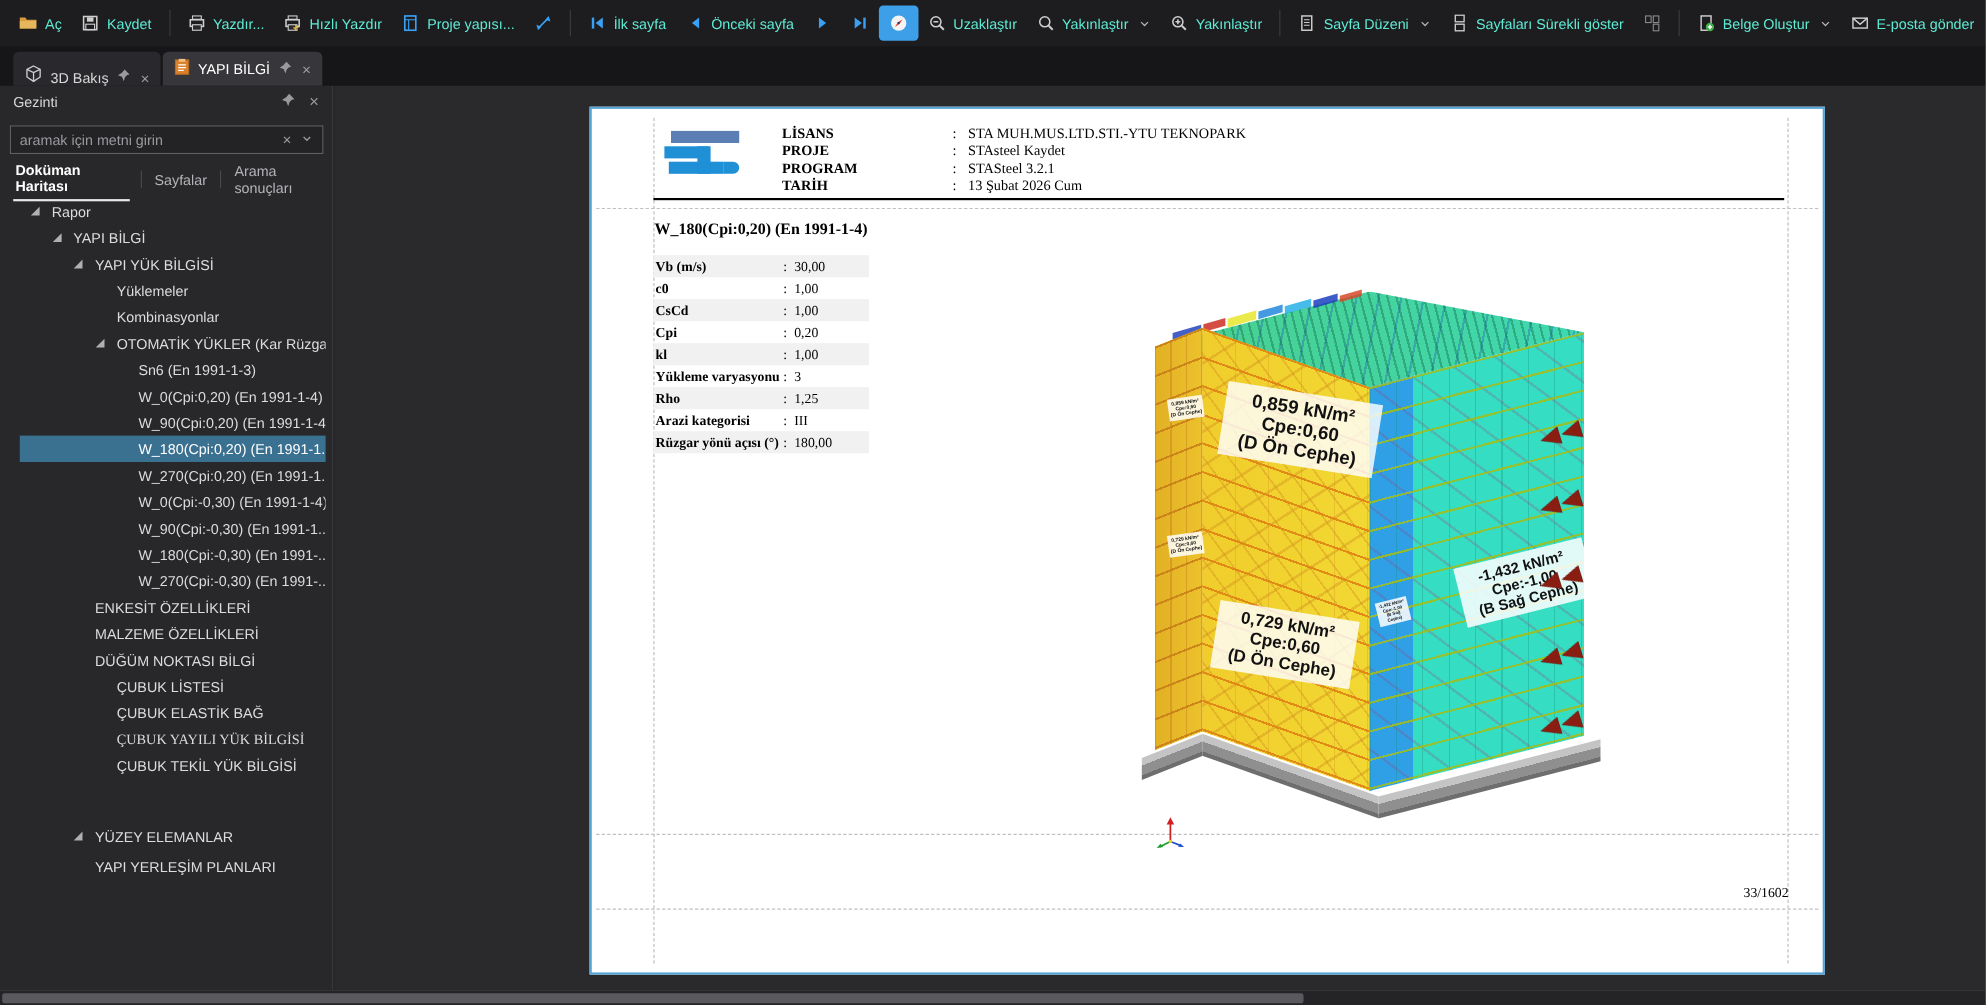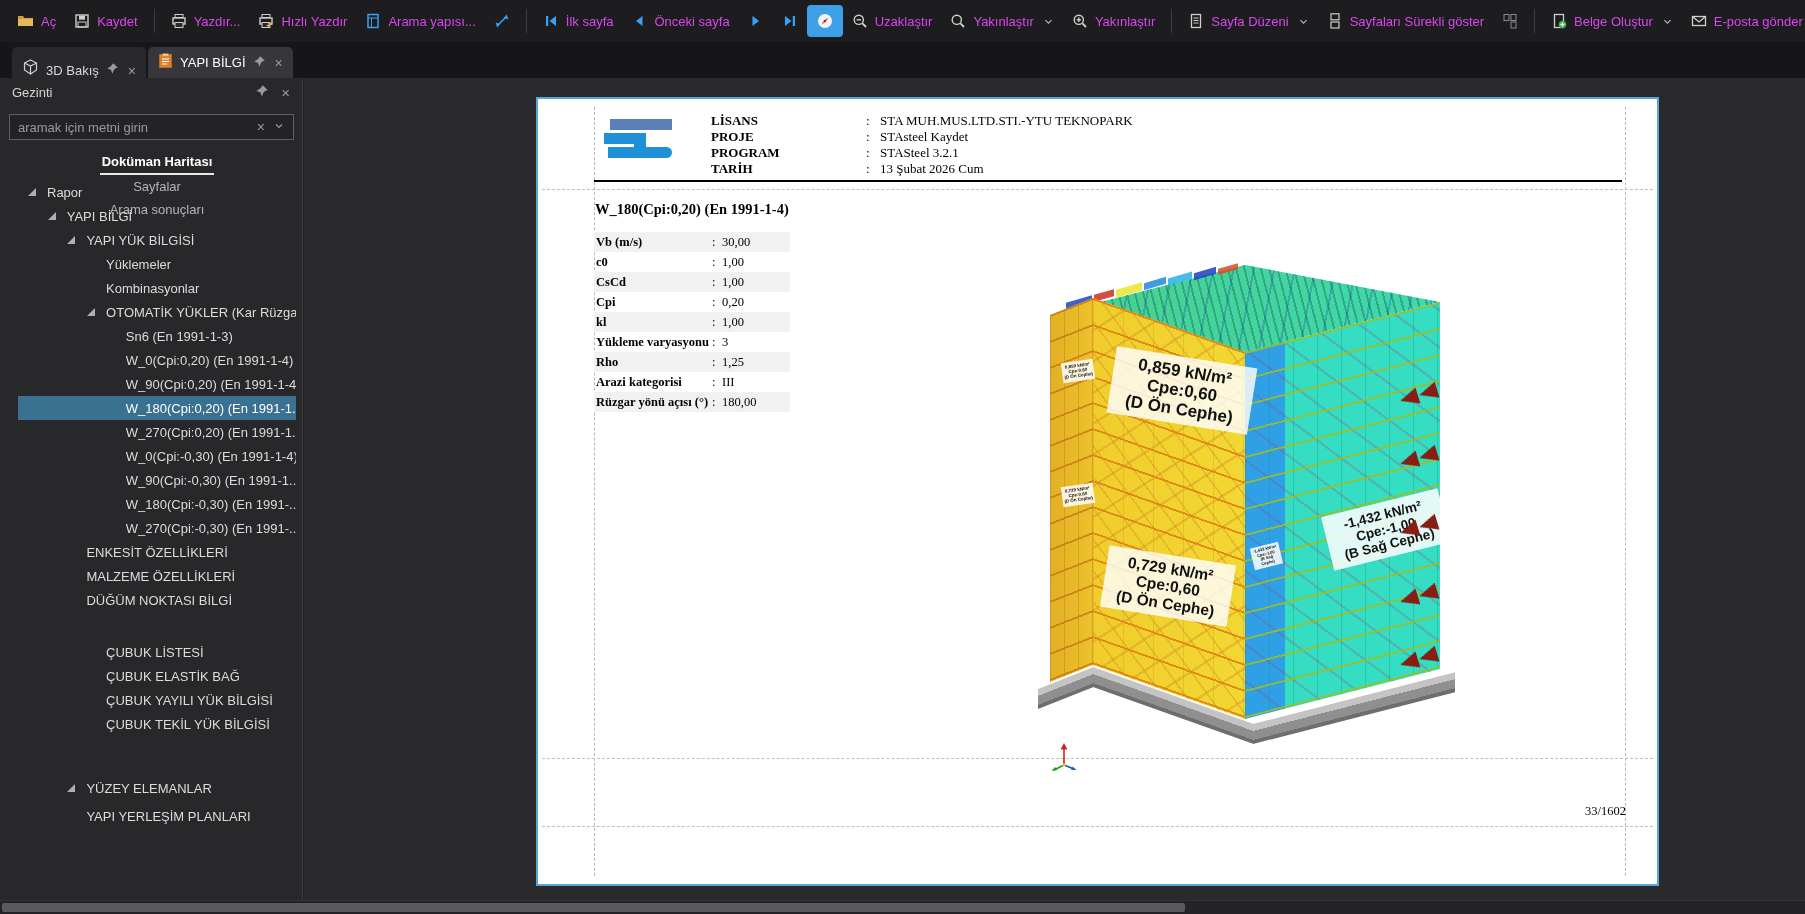--- a/index.html
+++ b/index.html
@@ -3,21 +3,21 @@
 <meta charset="utf-8">
 <style>
   html,body{margin:0;padding:0;background:#222;}
   body{width:1805px;height:914px;position:relative;overflow:hidden;
        font-family:"Liberation Sans","DejaVu Sans",sans-serif;color:#e2e2e2;
        -webkit-font-smoothing:antialiased;}
   
   #toolbar{position:absolute;left:0;top:0;width:1805px;height:42px;background:#1d1d1f;
            display:flex;align-items:center;padding-left:8px;box-sizing:border-box;white-space:nowrap;}
   .tb-btn{display:inline-flex;align-items:center;gap:7px;padding:0 9px;height:32px;border-radius:4px;
-          font-size:13px;color:#d946ef;cursor:default;flex:0 0 auto;}
+          font-size:13px;color:#5eead4;cursor:default;flex:0 0 auto;}
   .tb-btn svg{display:block;}
   .tb-btn.disabled{color:#79797c;}
   .tb-btn.active-btn{background:#3d9fe8;}
   .tb-sep{width:1px;height:24px;background:#3d3d40;margin:0 7px;flex:0 0 auto;}
   .tb-chevron{margin-left:2px;display:inline-flex;}
   
   #tabrow{position:absolute;left:0;top:42px;width:1805px;height:36px;background:#161618;}
   .doc-tab{position:absolute;top:5px;height:31px;border-radius:5px 5px 0 0;display:flex;align-items:center;
            gap:7px;padding:0 10px;font-size:13px;background:#29292d;color:#d8d8d8;}
   .doc-tab.active{background:#36363b;color:#fff;}
@@ -27,21 +27,21 @@
          border-right:1px solid #3c3c40;box-sizing:border-box;}
   #panel-header{position:absolute;left:0;top:0;width:100%;height:28px;display:flex;align-items:center;
                 padding:0 12px;box-sizing:border-box;font-size:13px;color:#d6d6d6;}
   #panel-header .spacer{flex:1;}
   #panel-icons{display:flex;gap:12px;align-items:center;color:#9a9a9e;}
   #searchbox{position:absolute;left:9px;top:36px;width:285px;height:26px;background:#232326;
              border:1px solid #5f5f63;box-sizing:border-box;display:flex;align-items:center;padding:0 8px;}
   #search-input{flex:1;font-size:13px;color:#9a9a9e;overflow:hidden;white-space:nowrap;}
   #searchbox .sx{color:#9a9a9e;font-size:14px;margin-left:8px;}
   #navtabs{position:absolute;left:0;top:72px;width:100%;height:26px;display:flex;align-items:center;
-           padding-left:12px;box-sizing:border-box;font-size:13px;color:#b4b4b8;flex-direction:column;}
+           padding-left:12px;box-sizing:border-box;font-size:13px;color:#b4b4b8;}
   .navtab{padding:4px 2px;margin-right:0;position:relative;}
   .navtab.active{color:#fff;font-weight:bold;border-bottom:2px solid #e8e8e8;}
   .navtab-sep{width:1px;height:16px;background:#4a4a4e;margin:0 10px;}
   #tree{position:absolute;left:0;top:102px;width:100%;}
   .tree-row{height:24px;display:flex;align-items:center;font-size:13px;color:#dcdcdc;
             margin:0 6px 0 18px;overflow:hidden;white-space:nowrap;}
   .tree-row.selected{background:#3a7191;color:#fff;}
   .tree-tri{width:19px;display:inline-flex;justify-content:flex-start;flex:0 0 19px;}
   .tri-shape{width:0;height:0;border-left:8px solid transparent;border-bottom:8px solid #b0b0b2;}
   
@@ -165,21 +165,21 @@
       <span>Hızlı Yazdır</span>
     </div>
     <div class="tb-btn">
       <span>
         <svg width="16" height="16" viewBox="0 0 16 16">
           <rect x="3" y="1.5" width="10" height="13" fill="none" stroke="#3aa0f3" stroke-width="1.5"></rect>
           <line x1="3" y1="5" x2="13" y2="5" stroke="#3aa0f3"></line>
           <line x1="6.5" y1="5" x2="6.5" y2="14.5" stroke="#3aa0f3"></line>
         </svg>
       </span>
-      <span>Arama yapısı...</span>
+      <span>Proje yapısı...</span>
     </div>
     <div class="tb-btn">
       <span>
         <svg width="16" height="16" viewBox="0 0 16 16">
           <line x1="4" y1="12" x2="12" y2="4" stroke="#3aa0f3" stroke-width="1.6"></line>
           <path d="M12.8 1.6l1.6 5-4.5-1.9z" fill="#3aa0f3"></path>
           <path d="M3.2 14.4l-1.6-5 4.5 1.9z" fill="#3aa0f3"></path>
         </svg>
       </span>
     </div>
@@ -436,27 +436,27 @@
       </div>
       <div class="tree-row" style="padding-left: 68.4px;">
         <span>ENKESİT ÖZELLİKLERİ</span>
       </div>
       <div class="tree-row" style="padding-left: 68.4px;">
         <span>MALZEME ÖZELLİKLERİ</span>
       </div>
       <div class="tree-row" style="padding-left: 68.4px;">
         <span>DÜĞÜM NOKTASI BİLGİ</span>
       </div>
-      <div class="tree-row" style="padding-left: 88.1px; margin-top: 28px;">
+      <div class="tree-row" style="padding-left: 88.1px;">
         <span>ÇUBUK LİSTESİ</span>
       </div>
       <div class="tree-row" style="padding-left: 88.1px;">
         <span>ÇUBUK ELASTİK BAĞ</span>
       </div>
-      <div class="tree-row" style="padding-left: 88.1px;">
+      <div class="tree-row" style="padding-left: 88.1px; font-family: Liberation Serif, serif;">
         <span>ÇUBUK YAYILI YÜK BİLGİSİ</span>
       </div>
       <div class="tree-row" style="padding-left: 88.1px;">
         <span>ÇUBUK TEKİL YÜK BİLGİSİ</span>
       </div>
       <div class="tree-row" style="padding-left: 49.4px; margin-top: 40px;">
         <span class="tree-tri">
           <span class="tri-shape"></span>
         </span>
         <span>YÜZEY ELEMANLAR</span>

